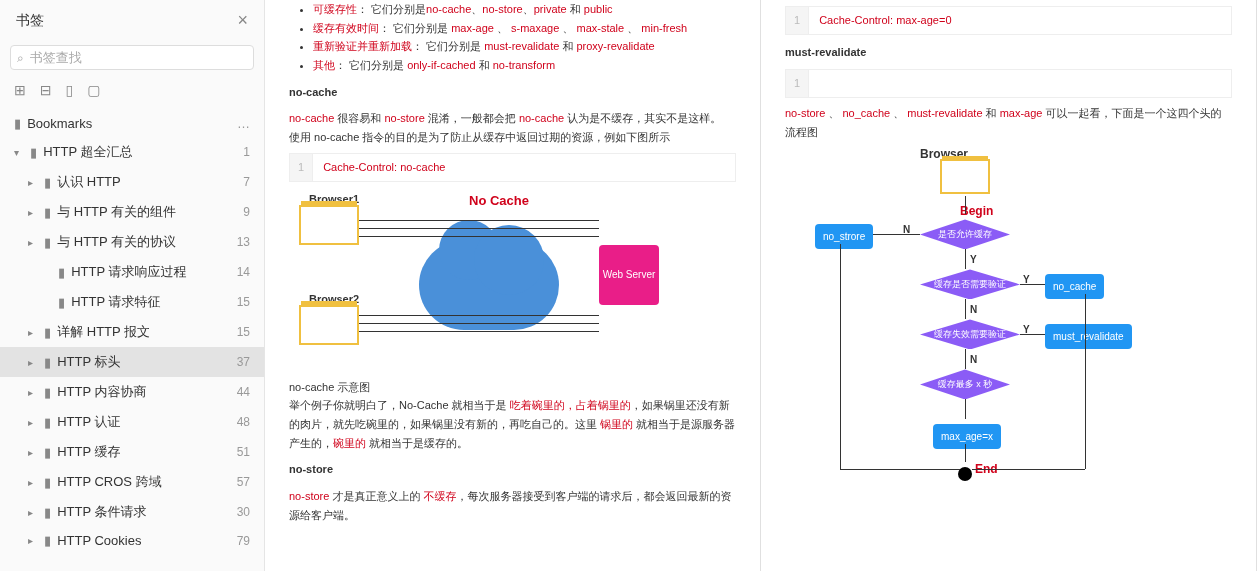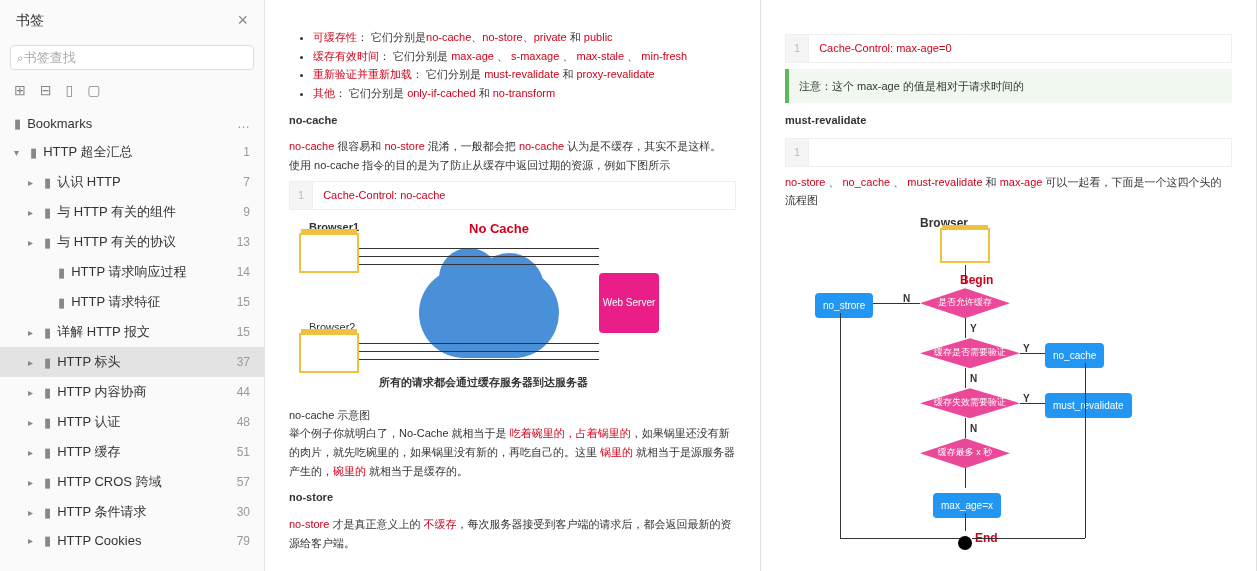--- a/index.html
+++ b/index.html
@@ -1,57 +1,57 @@
 <!DOCTYPE html>
 <html><head>
 <meta charset="utf-8">
 <style>
 *{margin:0;padding:0;box-sizing:border-box;font-family:"Microsoft YaHei",Arial,sans-serif}
 body{display:flex;width:1257px;height:571px;background:#fff;overflow:hidden;font-size:12px}
 .sidebar{width:265px;height:100%;border-right:1px solid #e5e5e5;display:flex;flex-direction:column;background:#fafafa}
 .sb-header{display:flex;align-items:center;justify-content:space-between;padding:10px 16px;font-size:14px;color:#333}
 .sb-close{cursor:pointer;color:#888;font-size:18px}
 .sb-search{margin:4px 10px;display:flex;align-items:center;border:1px solid #ddd;border-radius:4px;background:#fff;padding:4px 6px}
-.sb-search input{border:none;outline:none;flex:1;font-size:13px;color:#333}
+.sb-search input{border:none;outline:none;flex:1;margin-left:6px;font-size:13px;color:#333}
 .sb-search input::placeholder{color:#aaa}
 .sb-tools{display:flex;gap:14px;padding:8px 14px;color:#888}
 .sb-tools span{cursor:pointer;font-size:14px}
 .sb-list{flex:1;overflow-y:auto;padding:4px 0}
 .sb-item{display:flex;align-items:center;justify-content:space-between;padding:6px 14px 6px 18px;cursor:pointer;font-size:13px;color:#333}
 .sb-item.l1{padding-left:14px;font-weight:400}
 .sb-item.l2{padding-left:28px}
 .sb-item.l3{padding-left:42px}
 .sb-item.active{background:#e3e3e3}
 .sb-item .lbl{display:flex;align-items:center;gap:6px}
 .sb-item .cnt{color:#999;font-size:12px}
 .sb-item .chev{color:#888;font-size:10px;width:10px;display:inline-block}
 .sb-item .dots{color:#999}
 .bm-icon{color:#888}
 .content{flex:1;display:flex;overflow:hidden}
-.page{flex:1;padding:28px 24px;overflow-y:auto;border-right:1px solid #e0e0e0;font-size:11px;line-height:1.7;color:#333}
+.page{flex:1;padding:0 24px;overflow-y:auto;border-right:1px solid #e0e0e0;font-size:11px;line-height:1.7;color:#333}
 .page ul{margin-left:24px;margin-bottom:8px}
 .page li{list-style:disc}
 .red{color:#d0021b}
 .codebox{border:1px solid #eee;margin:6px 0;display:flex;font-family:monospace;font-size:11px}
 .codebox .ln{background:#f5f5f5;color:#bbb;padding:4px 8px;border-right:1px solid #eee}
 .codebox .cd{padding:4px 10px;color:#d0021b}
 .sect{margin:8px 0;font-weight:bold;font-size:11px}
 .notebox{border-left:4px solid #5cb85c;background:#f0f8f0;padding:8px 10px;margin:6px 0;font-size:11px}
 .diag1{width:380px;height:180px;position:relative;margin:8px 0}
 .browser-box{position:absolute;width:60px;height:40px;border:2px solid #f0c040;background:#fff}
 .browser-box::before{content:'';position:absolute;top:-6px;left:0;right:0;height:4px;background:#f0c040}
 .cloud{position:absolute;width:140px;height:90px;background:#4a90d9;border-radius:50px;left:130px;top:50px}
 .cloud::before{content:'';position:absolute;width:60px;height:60px;background:#4a90d9;border-radius:50%;top:-20px;left:20px}
 .cloud::after{content:'';position:absolute;width:70px;height:70px;background:#4a90d9;border-radius:50%;top:-15px;right:15px}
 .webbox{position:absolute;right:10px;top:55px;width:60px;height:60px;background:#e91e88;border-radius:4px;color:#fff;display:flex;align-items:center;justify-content:center;text-align:center;font-size:10px}
 .arrow-line{position:absolute;height:1px;background:#333}
 .flowchart{width:370px;height:360px;position:relative;margin:8px 0}
 .fbox{position:absolute;border-radius:4px;color:#fff;display:flex;align-items:center;justify-content:center;font-size:10px;padding:4px 8px}
 .fblue{background:#2196f3}
-.fdiamond{background:#ec4899;width:90px;height:30px;transform:rotate(0deg);clip-path:polygon(50% 0,100% 50%,50% 100%,0 50%)}
+.fdiamond{background:#8b5cf6;width:90px;height:30px;transform:rotate(0deg);clip-path:polygon(50% 0,100% 50%,50% 100%,0 50%)}
 .fdiamond span{font-size:9px}
 .fline{position:absolute;background:#333}
 .flabel{position:absolute;font-size:10px;font-weight:bold;color:#333}
 .fbrowser{position:absolute;width:50px;height:35px;border:2px solid #f0c040;left:155px;top:10px}
 .fbrowser::before{content:'';position:absolute;top:-5px;left:0;right:0;height:3px;background:#f0c040}
 .fdot{position:absolute;width:14px;height:14px;background:#000;border-radius:50%}
 </style>
 </head>
 <body>
 
@@ -211,43 +211,41 @@
         <div class="cd">Cache-Control: no-cache</div>
       </div>
     <div class="diag1">
       <div style="position:absolute;left:20px;top:0;font-weight:bold;font-size:11px">Browser1</div>
       <div class="browser-box" style="left:10px;top:15px"></div>
       <div style="position:absolute;left:180px;top:0;color:#d0021b;font-weight:bold;font-size:13px">No Cache</div>
       <div class="cloud"></div>
       <div class="webbox">
           <span>Web Server</span>
         </div>
-      <div style="position:absolute;left:20px;top:100px;font-weight:normal;font-size:11px">Browser2</div>
+      <div style="position:absolute;left:20px;top:100px;font-weight:bold;font-size:11px">Browser2</div>
       <div class="browser-box" style="left:10px;top:115px"></div>
       <div class="arrow-line" style="left:70px;top:30px;width:240px"></div>
       <div class="arrow-line" style="left:70px;top:38px;width:240px"></div>
       <div class="arrow-line" style="left:70px;top:46px;width:240px"></div>
       <div class="arrow-line" style="left:70px;top:125px;width:240px"></div>
       <div class="arrow-line" style="left:70px;top:133px;width:240px"></div>
       <div class="arrow-line" style="left:70px;top:141px;width:240px"></div>
-      <div style="position:absolute;left:90px;top:155px;font-weight:bold;font-size:11px">所有的请求都会通过缓存服务器到达服务器</div>
     </div>
     <p>no-cache 示意图</p>
     <p><span>举个例子你就明白了，No-Cache 就相当于是 </span><span class="red">吃着碗里的，占着锅里的</span><span>，如果锅里还没有新的肉片，就先吃碗里的，如果锅里没有新的，再吃自己的。这里 </span><span class="red">锅里的</span><span> 就相当于是源服务器产生的，</span><span class="red">碗里的</span><span> 就相当于是缓存的。</span></p>
     <div class="sect">no-store</div>
     <p><span class="red">no-store</span><span> 才是真正意义上的 </span><span class="red">不缓存</span><span>，每次服务器接受到客户端的请求后，都会返回最新的资源给客户端。</span></p>
 
   </div>
 
   <div class="page">
     <div class="codebox">
         <div class="ln">1</div>
         <div class="cd">Cache-Control: max-age=0</div>
       </div>
-    <div class="notebox">注意：这个 max-age 的值是相对于请求时间的</div>
     <div class="sect">must-revalidate</div>
     <div class="codebox">
         <div class="ln">1</div>
       </div>
     <p><span class="red">no-store</span><span> 、 </span><span class="red">no_cache</span><span> 、 </span><span class="red">must-revalidate</span><span> 和 </span><span class="red">max-age</span><span> 可以一起看，下面是一个这四个头的流程图</span></p>
     <div class="flowchart">
       <div style="position:absolute;left:135px;top:-5px;font-weight:bold;font-size:12px">Browser</div>
       <div class="fbrowser"></div>
       <div style="position:absolute;left:175px;top:52px;color:#d0021b;font-weight:bold;font-size:12px">Begin</div>
       <div class="fline" style="left:180px;top:47px;width:1px;height:18px"></div>

